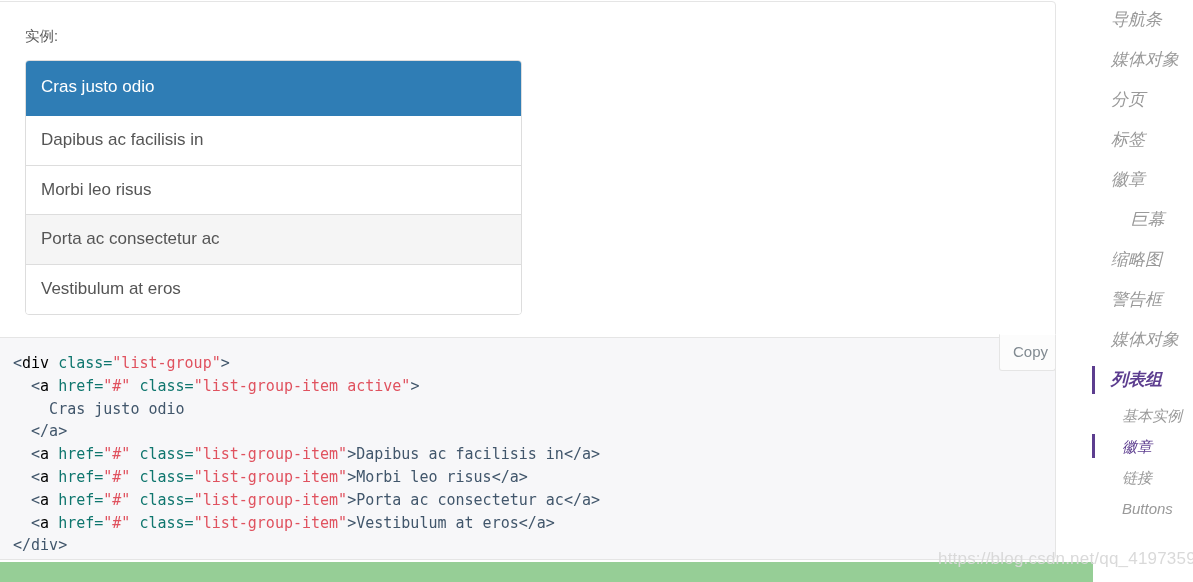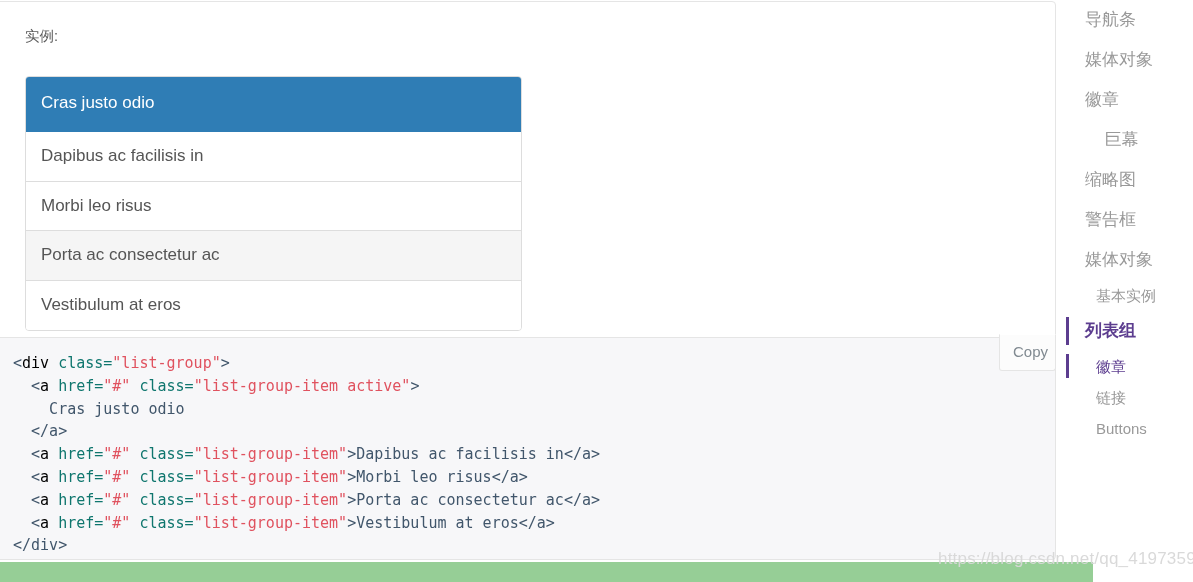--- a/index.html
+++ b/index.html
@@ -44,21 +44,21 @@
 
   .example-body {
     position: relative;
     padding: 24px 24px 10px 32px;
     height: 334px;
   }
 
   .example-label {
     font-size: 14.5px;
     color: #5a5a5a;
-    margin: 0 0 30px 0;
+    margin: 0 0 14px 0;
     line-height: 1.4;
     font-family: "Liberation Sans", sans-serif;
   }
 
   
   .list-group {
     width: 497px;
     margin: 0;
     padding: 0;
     border-radius: 4px;
@@ -137,27 +137,28 @@
     border-top-color: #ffffff;
     border-radius: 0 0 3px 3px;
     font-family: "Liberation Sans", sans-serif;
     cursor: pointer;
     z-index: 6;
   }
 
   
   .sidebar {
     position: absolute;
-    left: 1058px;
+    left: 1084px;
     top: 0;
     width: 100px;
     height: 542px;
     background: #ffffff;
     overflow: hidden;
     z-index: 4;
+    font-style: italic;
   }
 
   .sb-list {
     list-style: none;
     margin: 0;
     padding: 0;
     position: relative;
   }
 
   .sb-item {
@@ -263,42 +264,48 @@
 
   <div class="sidebar">
     <ul class="sb-list" id="sb-list">
         <li style="position: relative;">
           <a class="sb-item lvl1">导航条</a>
         </li>
         <li style="position: relative;">
           <a class="sb-item lvl1">媒体对象</a>
         </li>
         <li style="position: relative;">
+          <a class="sb-item lvl1">分页</a>
+        </li>
+        <li style="position: relative;">
+          <a class="sb-item lvl1">标签</a>
+        </li>
+        <li style="position: relative;">
           <a class="sb-item lvl1">徽章</a>
         </li>
         <li style="position: relative; text-align: center;">
           <a class="sb-item lvl1">巨幕</a>
         </li>
         <li style="position: relative;">
           <a class="sb-item lvl1">缩略图</a>
         </li>
         <li style="position: relative;">
           <a class="sb-item lvl1">警告框</a>
         </li>
         <li style="position: relative;">
           <a class="sb-item lvl1">媒体对象</a>
         </li>
         <li style="position: relative;">
-          <a class="sb-item lvl2">基本实例</a>
-        </li>
-        <li style="position: relative;">
           <span class="sb-bar" style="top: 6px; height: 28px;"></span>
           <a class="sb-item lvl1 active-1">列表组</a>
         </li>
         <li style="position: relative;">
+          <a class="sb-item lvl2">基本实例</a>
+        </li>
+        <li style="position: relative;">
           <span class="sb-bar" style="top: 3px; height: 24px;"></span>
           <a class="sb-item lvl2 active-2">徽章</a>
         </li>
         <li style="position: relative;">
           <a class="sb-item lvl2">链接</a>
         </li>
         <li style="position: relative;">
           <a class="sb-item lvl2">Buttons</a>
         </li>
       </ul>

